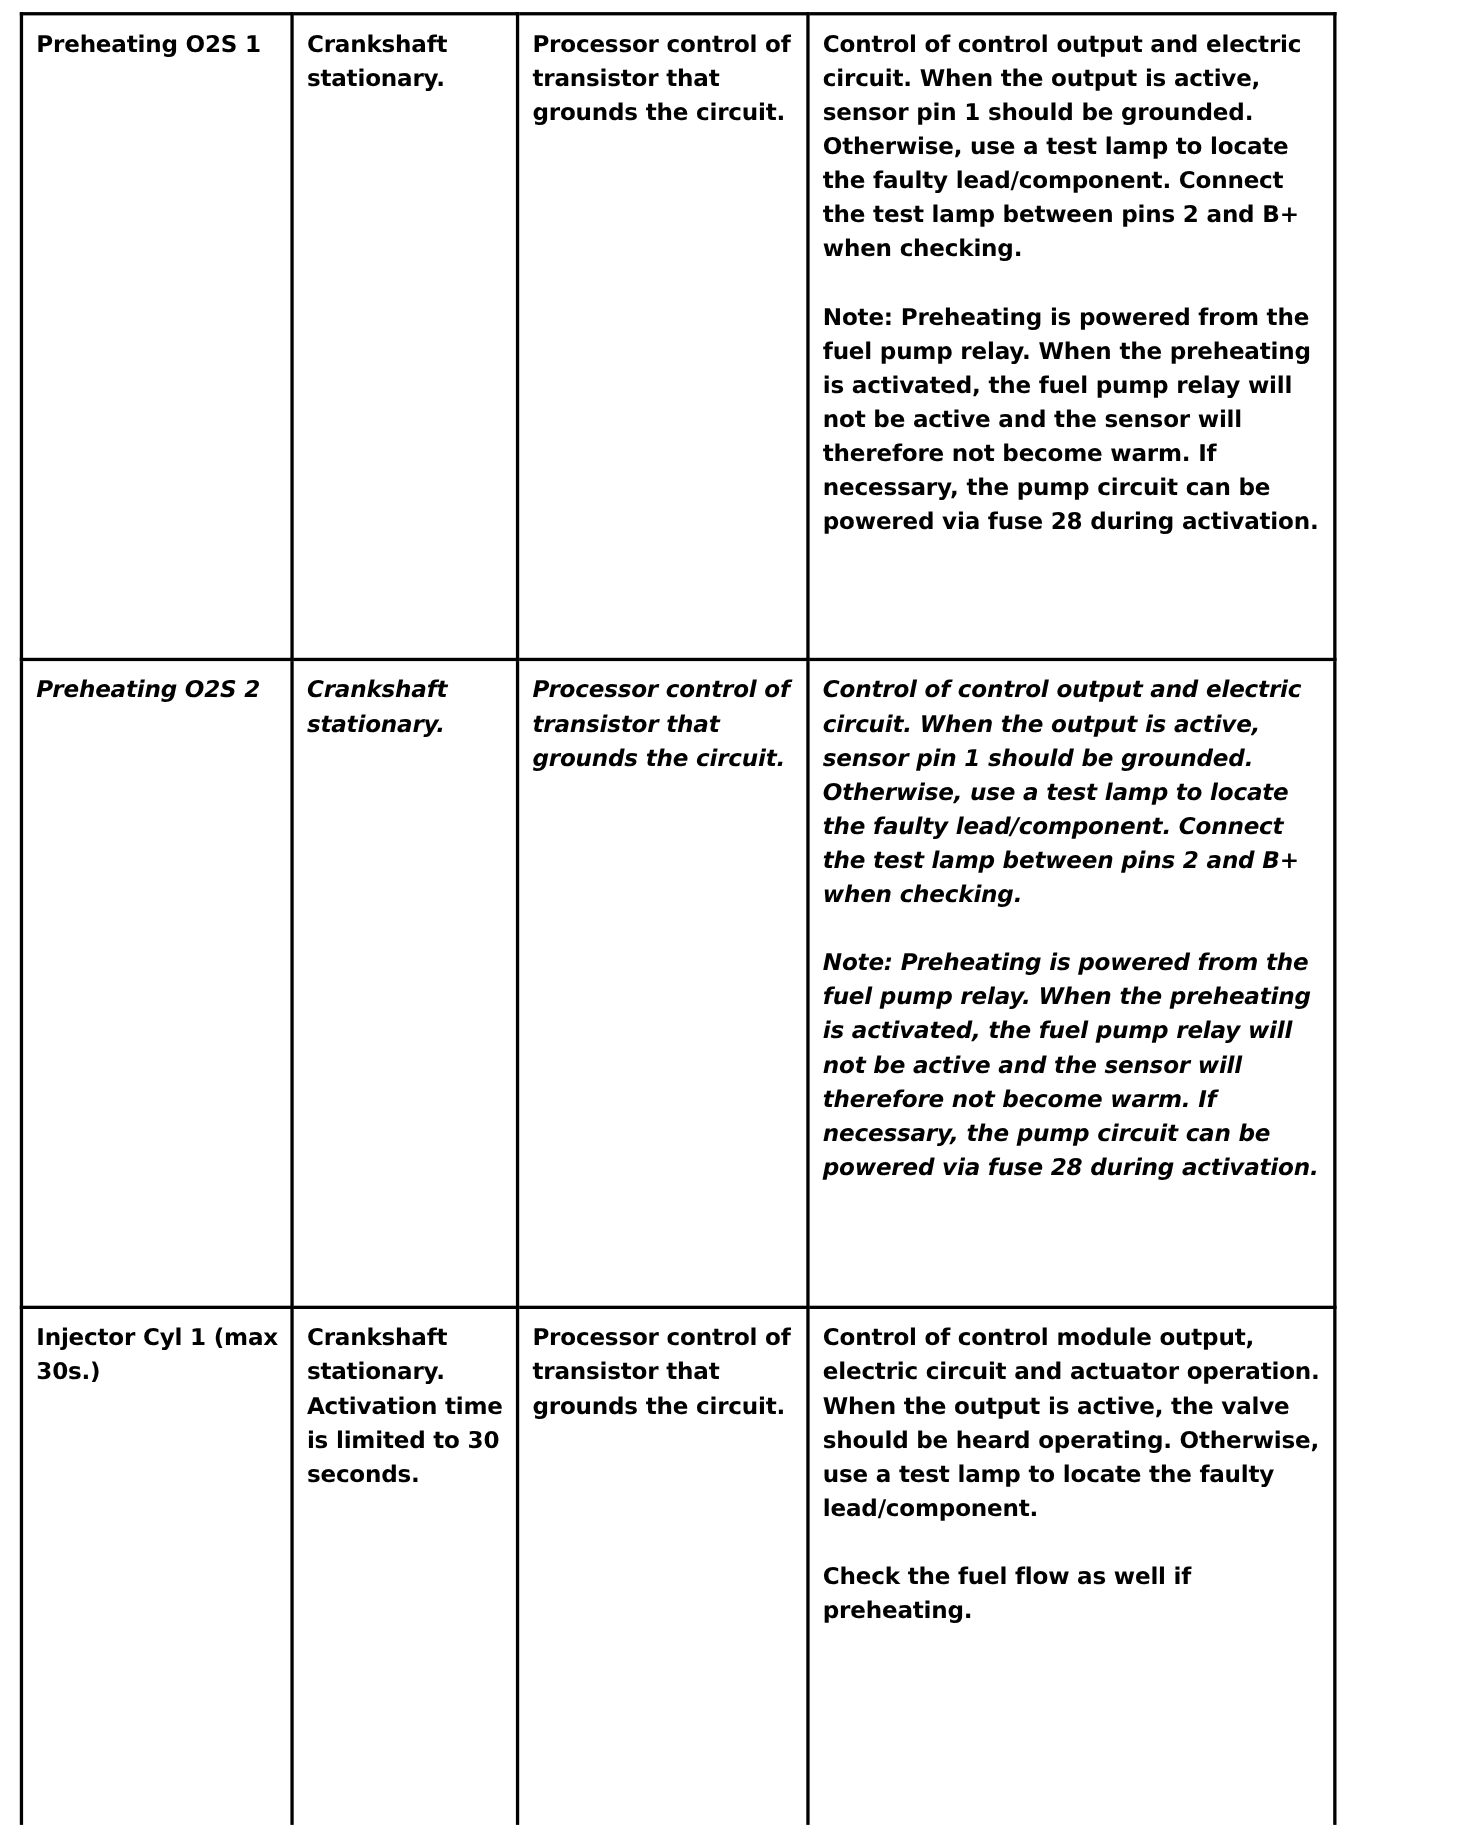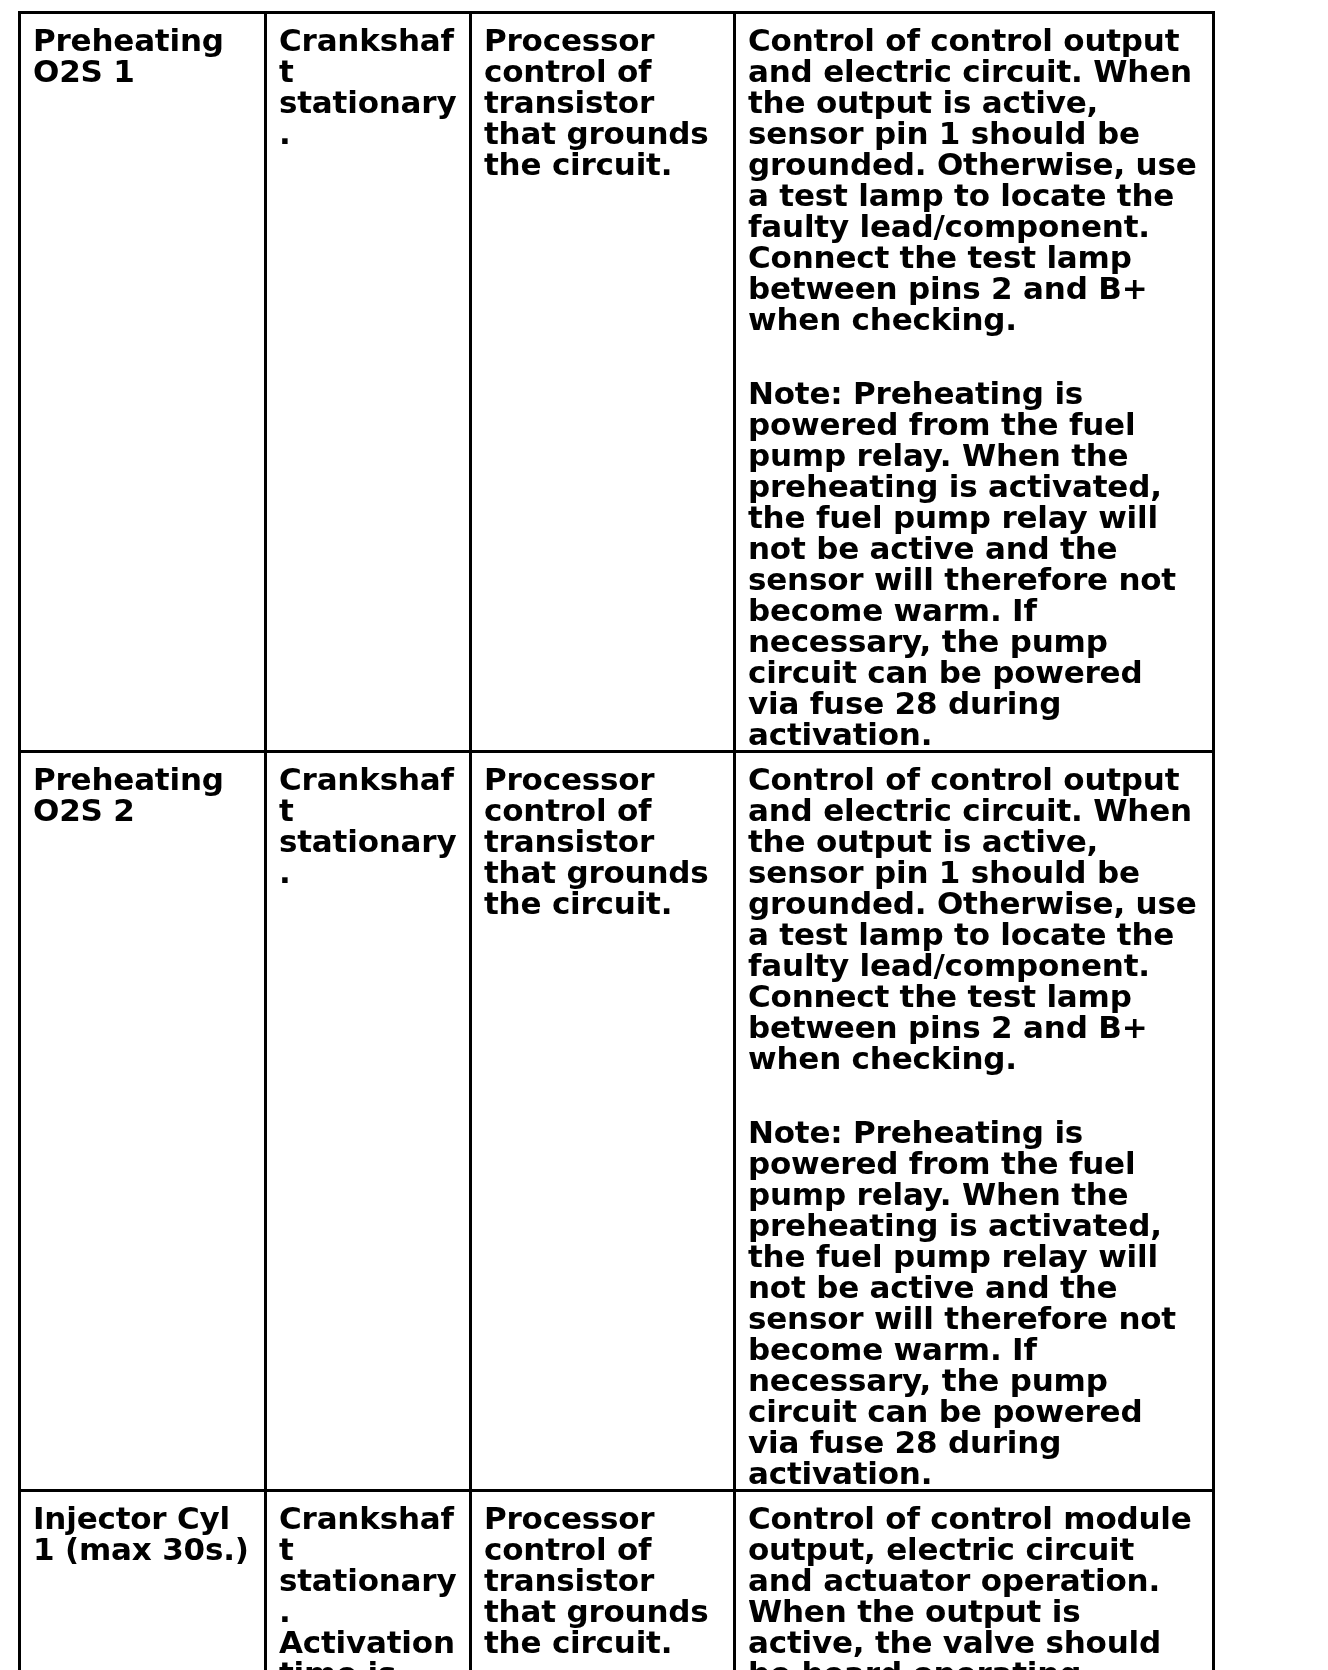--- a/index.html
+++ b/index.html
@@ -24,34 +24,34 @@
       table-layout: fixed;
     }
     .doc-table col.c1 { width: 246px; }
     .doc-table col.c2 { width: 205px; }
     .doc-table col.c3 { width: 264px; }
     .doc-table col.c4 { width: 479px; }
     .doc-table td {
       border: 3px solid #000000;
       vertical-align: top;
       padding: 11px 8px 0 12px;
-      font-size: 31px;
+      font-size: 21px;
       line-height: 31px;
       font-weight: bold;
       letter-spacing: -0.2px;
       word-wrap: break-word;
     }
     .doc-table tr.row-1 td { height: 573px; }
-    .doc-table tr.row-2 td { height: 575px; }
+    .doc-table tr.row-2 td { height: 575px; font-style: italic; }
     .doc-table tr.row-3 td {
       height: 458px;
       border-bottom: none;
     }
     .para { display: block; margin: 0; }
-    .para + .para { margin-top: 43px; }
+    .para + .para { margin-top: 31px; }
   </style>
 </head>
 <body>
 
 <table class="doc-table">
   <colgroup>
     <col class="c1">
       <col class="c2">
       <col class="c3">
       <col class="c4">

